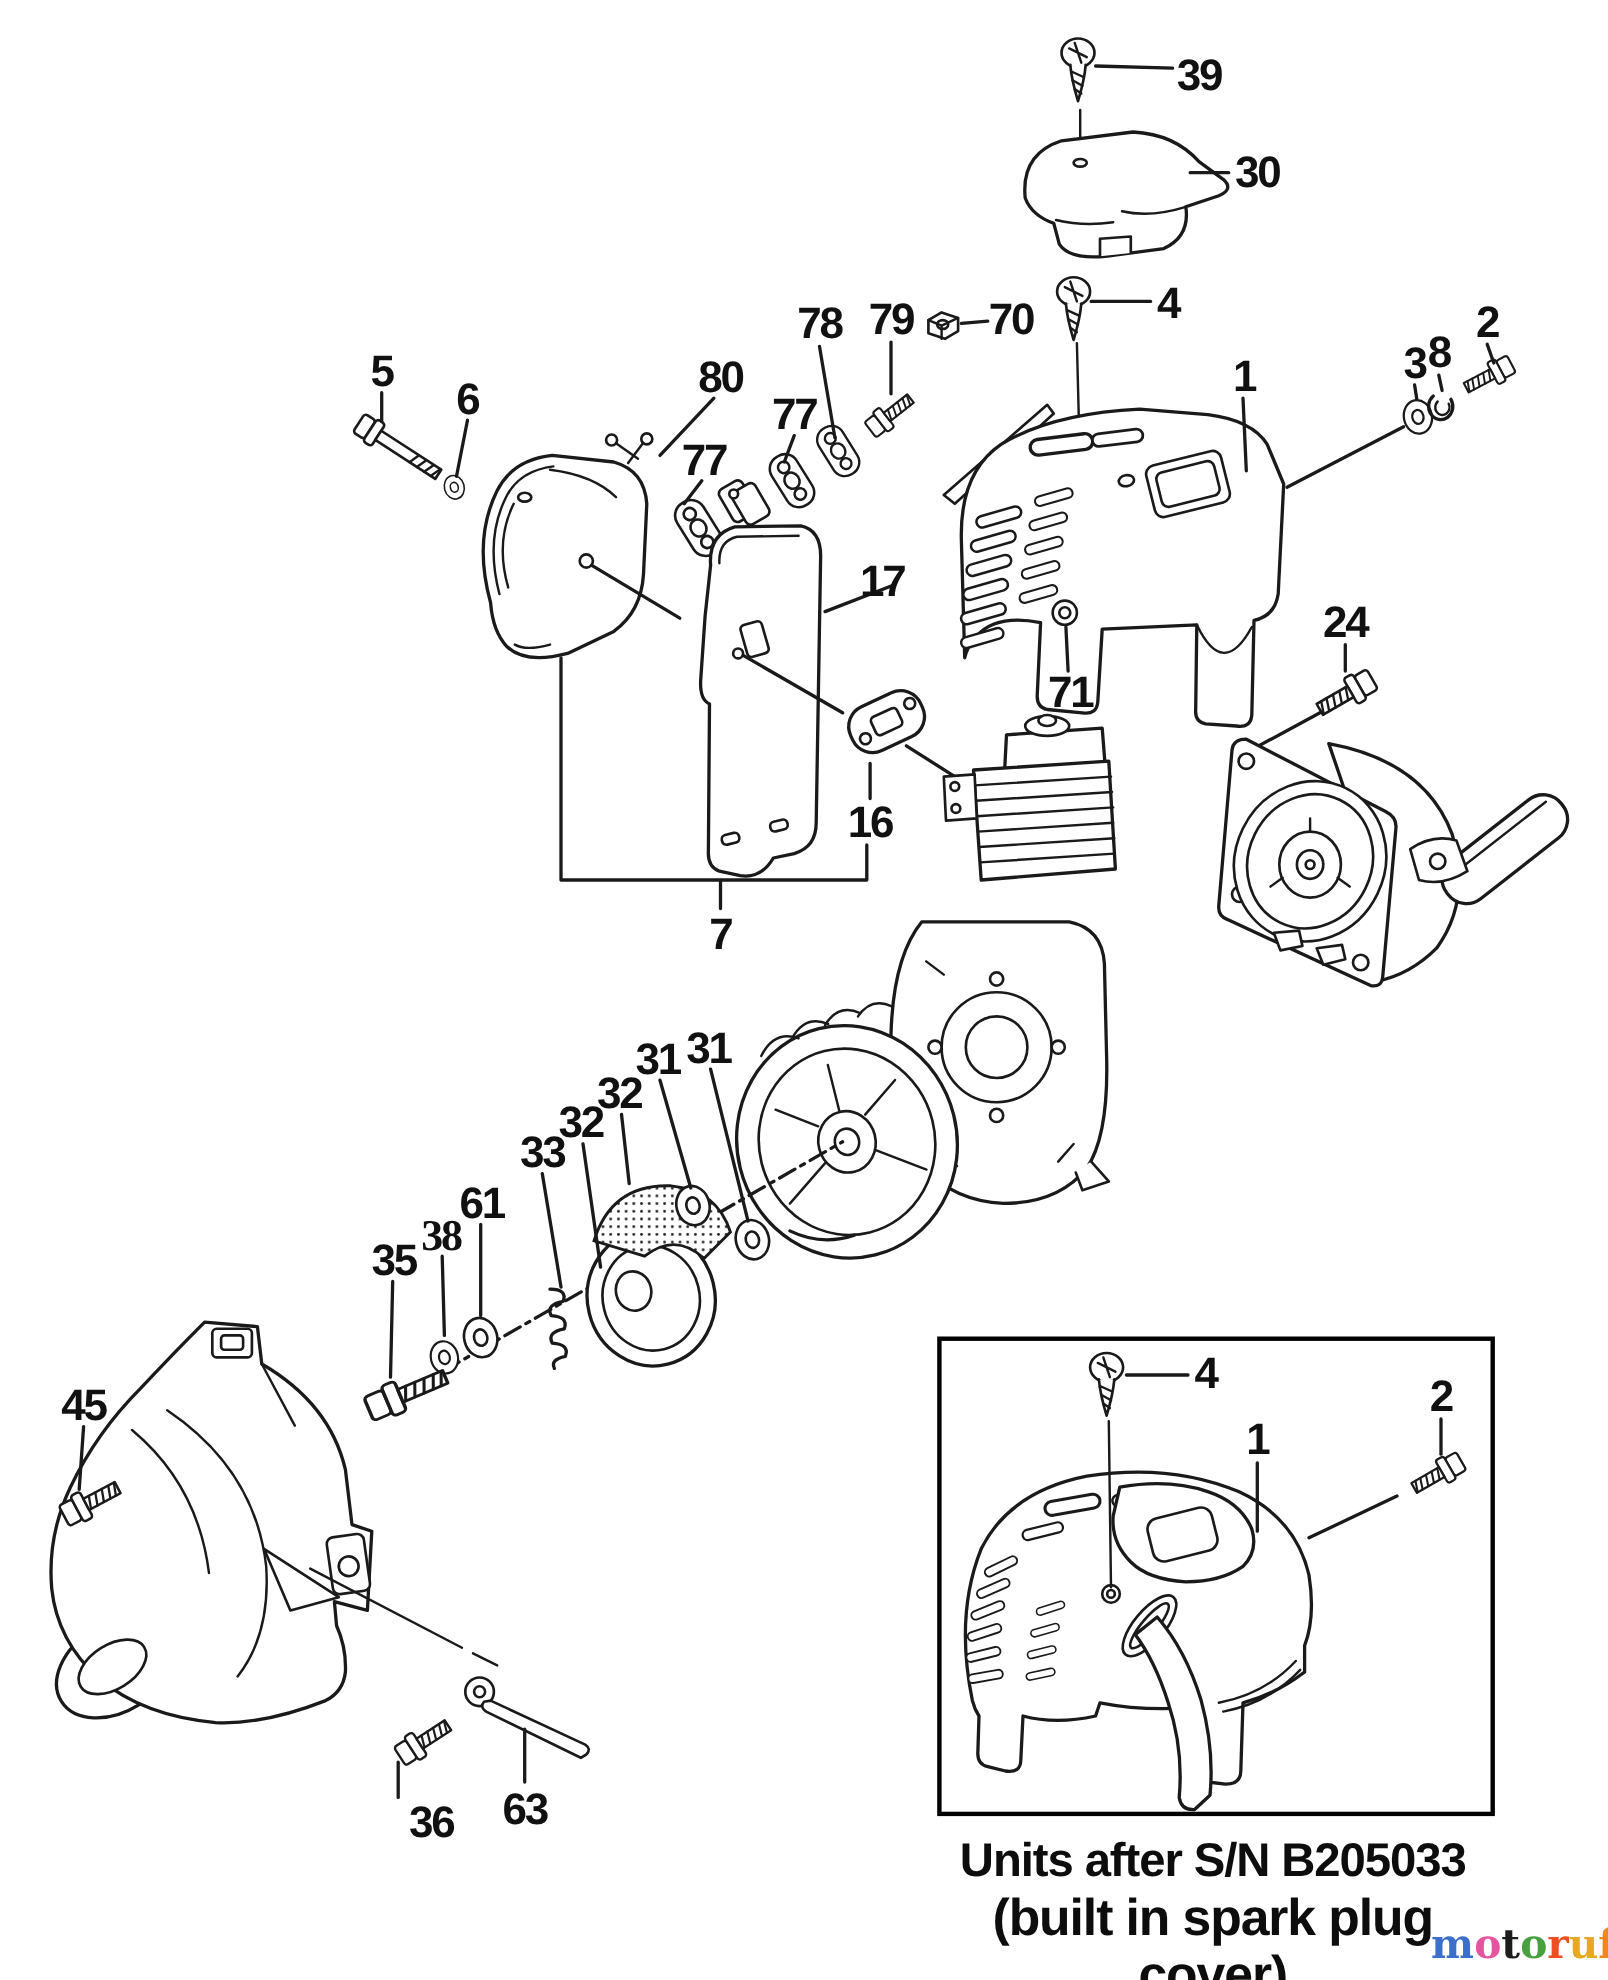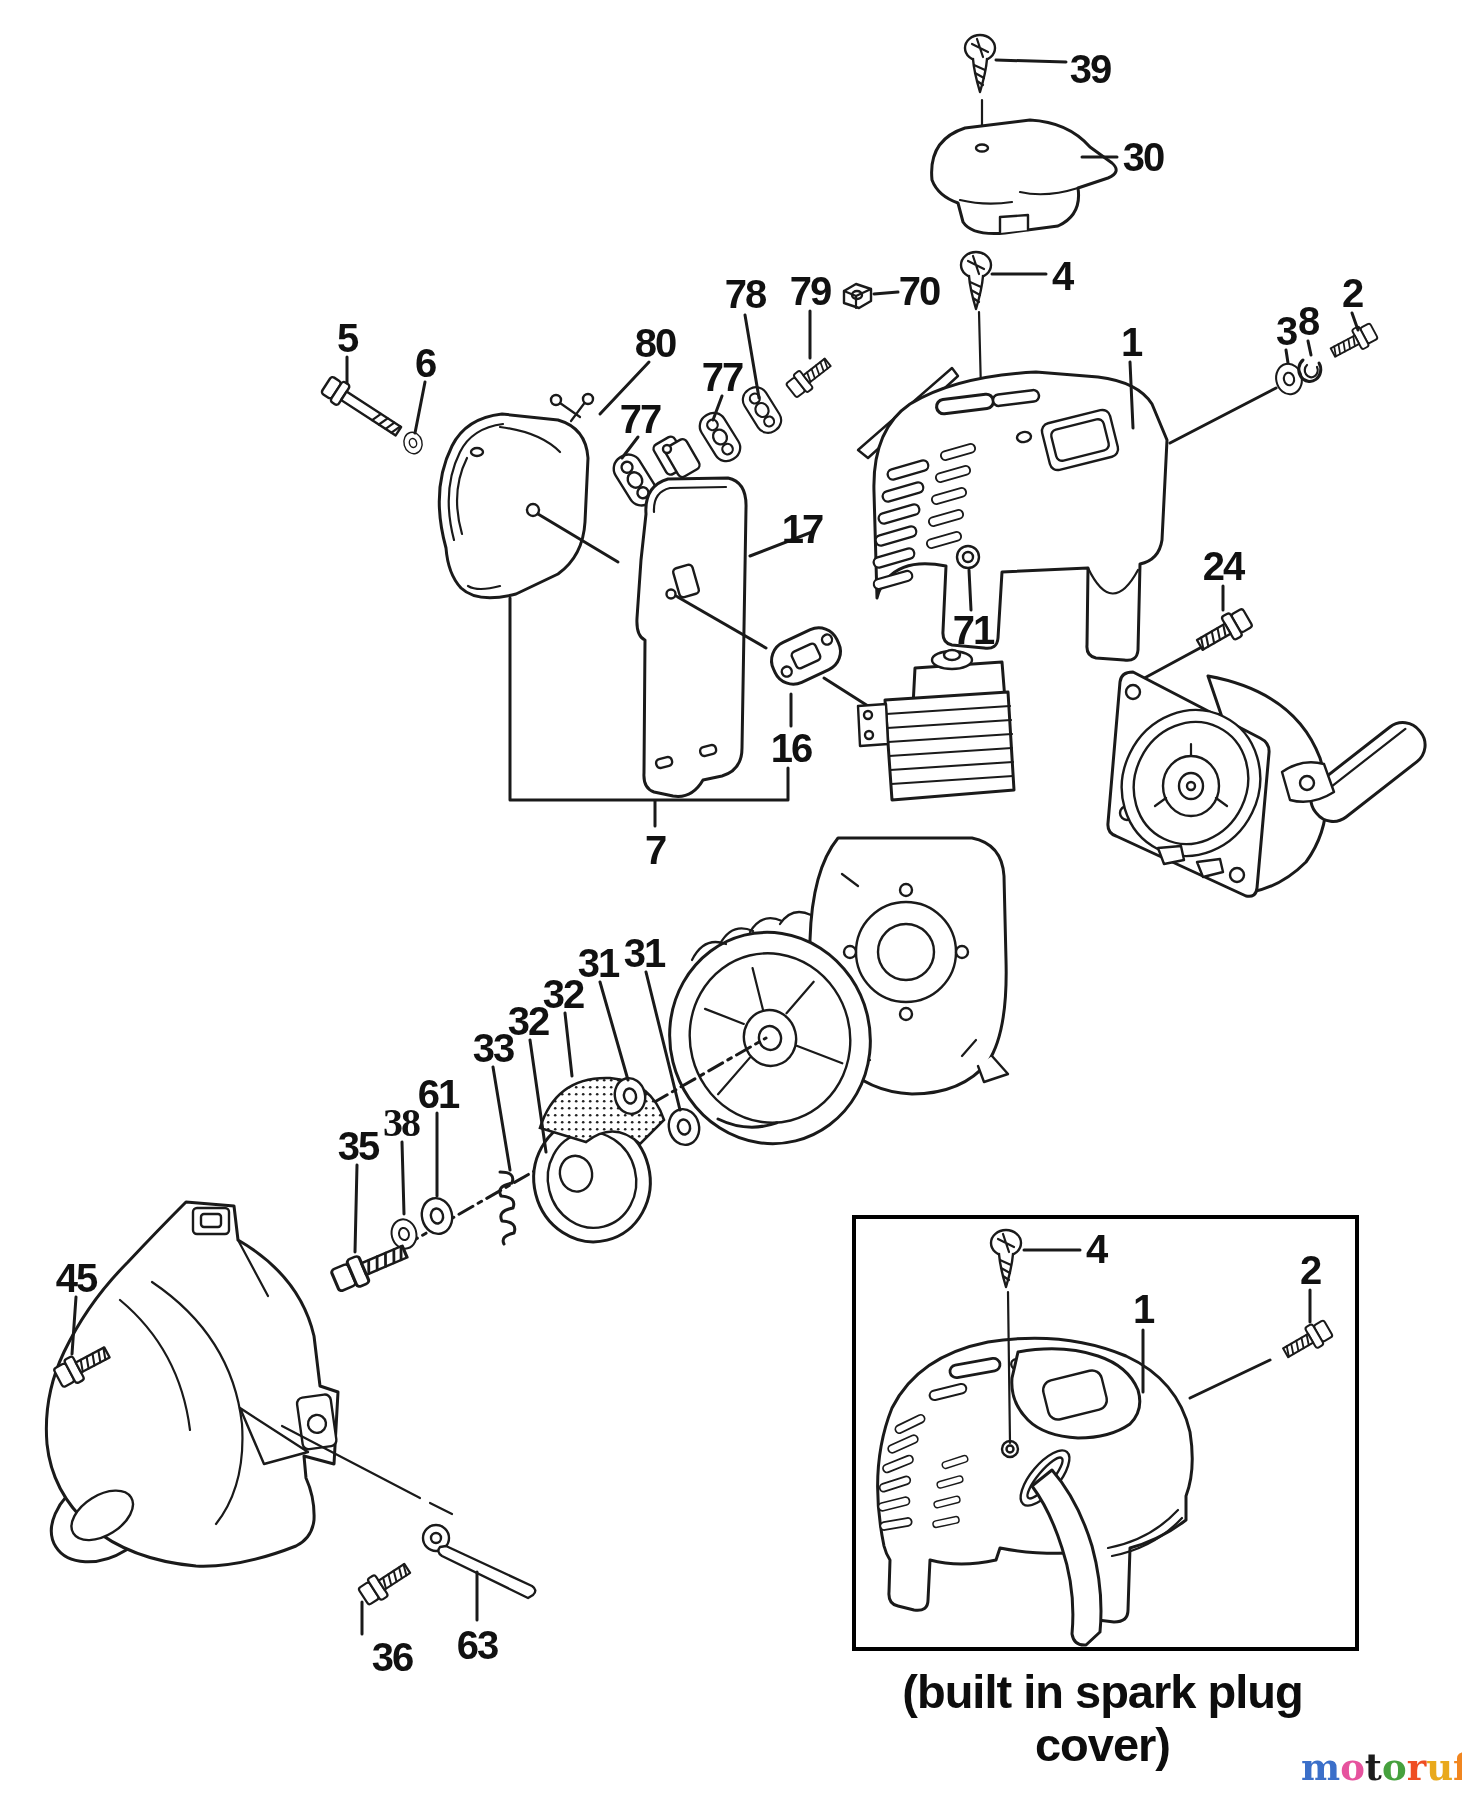--- a/index.html
+++ b/index.html
@@ -390,20 +390,21 @@
       <div class="co" style="left: 358px; top: 1146px;">35</div>
       <div class="co" style="left: 76px; top: 1278px;">45</div>
       <div class="co" style="left: 360px; top: 1657px; margin-left: 32px;">36</div>
       <div class="co" style="left: 477px; top: 1645px;">63</div>
       <div class="co" style="left: 1096px; top: 1249px;">4</div>
       <div class="co" style="left: 1143px; top: 1309px;">1</div>
       <div class="co" style="left: 1310px; top: 1270px;">2</div>
     </div>
 
 <div class="caption">
+  <div class="l1">Units after S/N B205033</div>
   <div class="l2">(built in spark plug cover)</div>
 </div>
 
 <div class="watermark">
   <span><span style="color: rgb(59, 111, 201);">m</span><span style="color: rgb(230, 83, 158);">o</span><span style="color: rgb(28, 28, 28);">t</span><span style="color: rgb(70, 161, 62);">o</span><span style="color: rgb(239, 78, 35);">r</span><span style="color: rgb(233, 169, 28);">u</span><span style="color: rgb(241, 134, 31);">f</span></span>
 </div>
 
 </div>
 
 </body></html>

